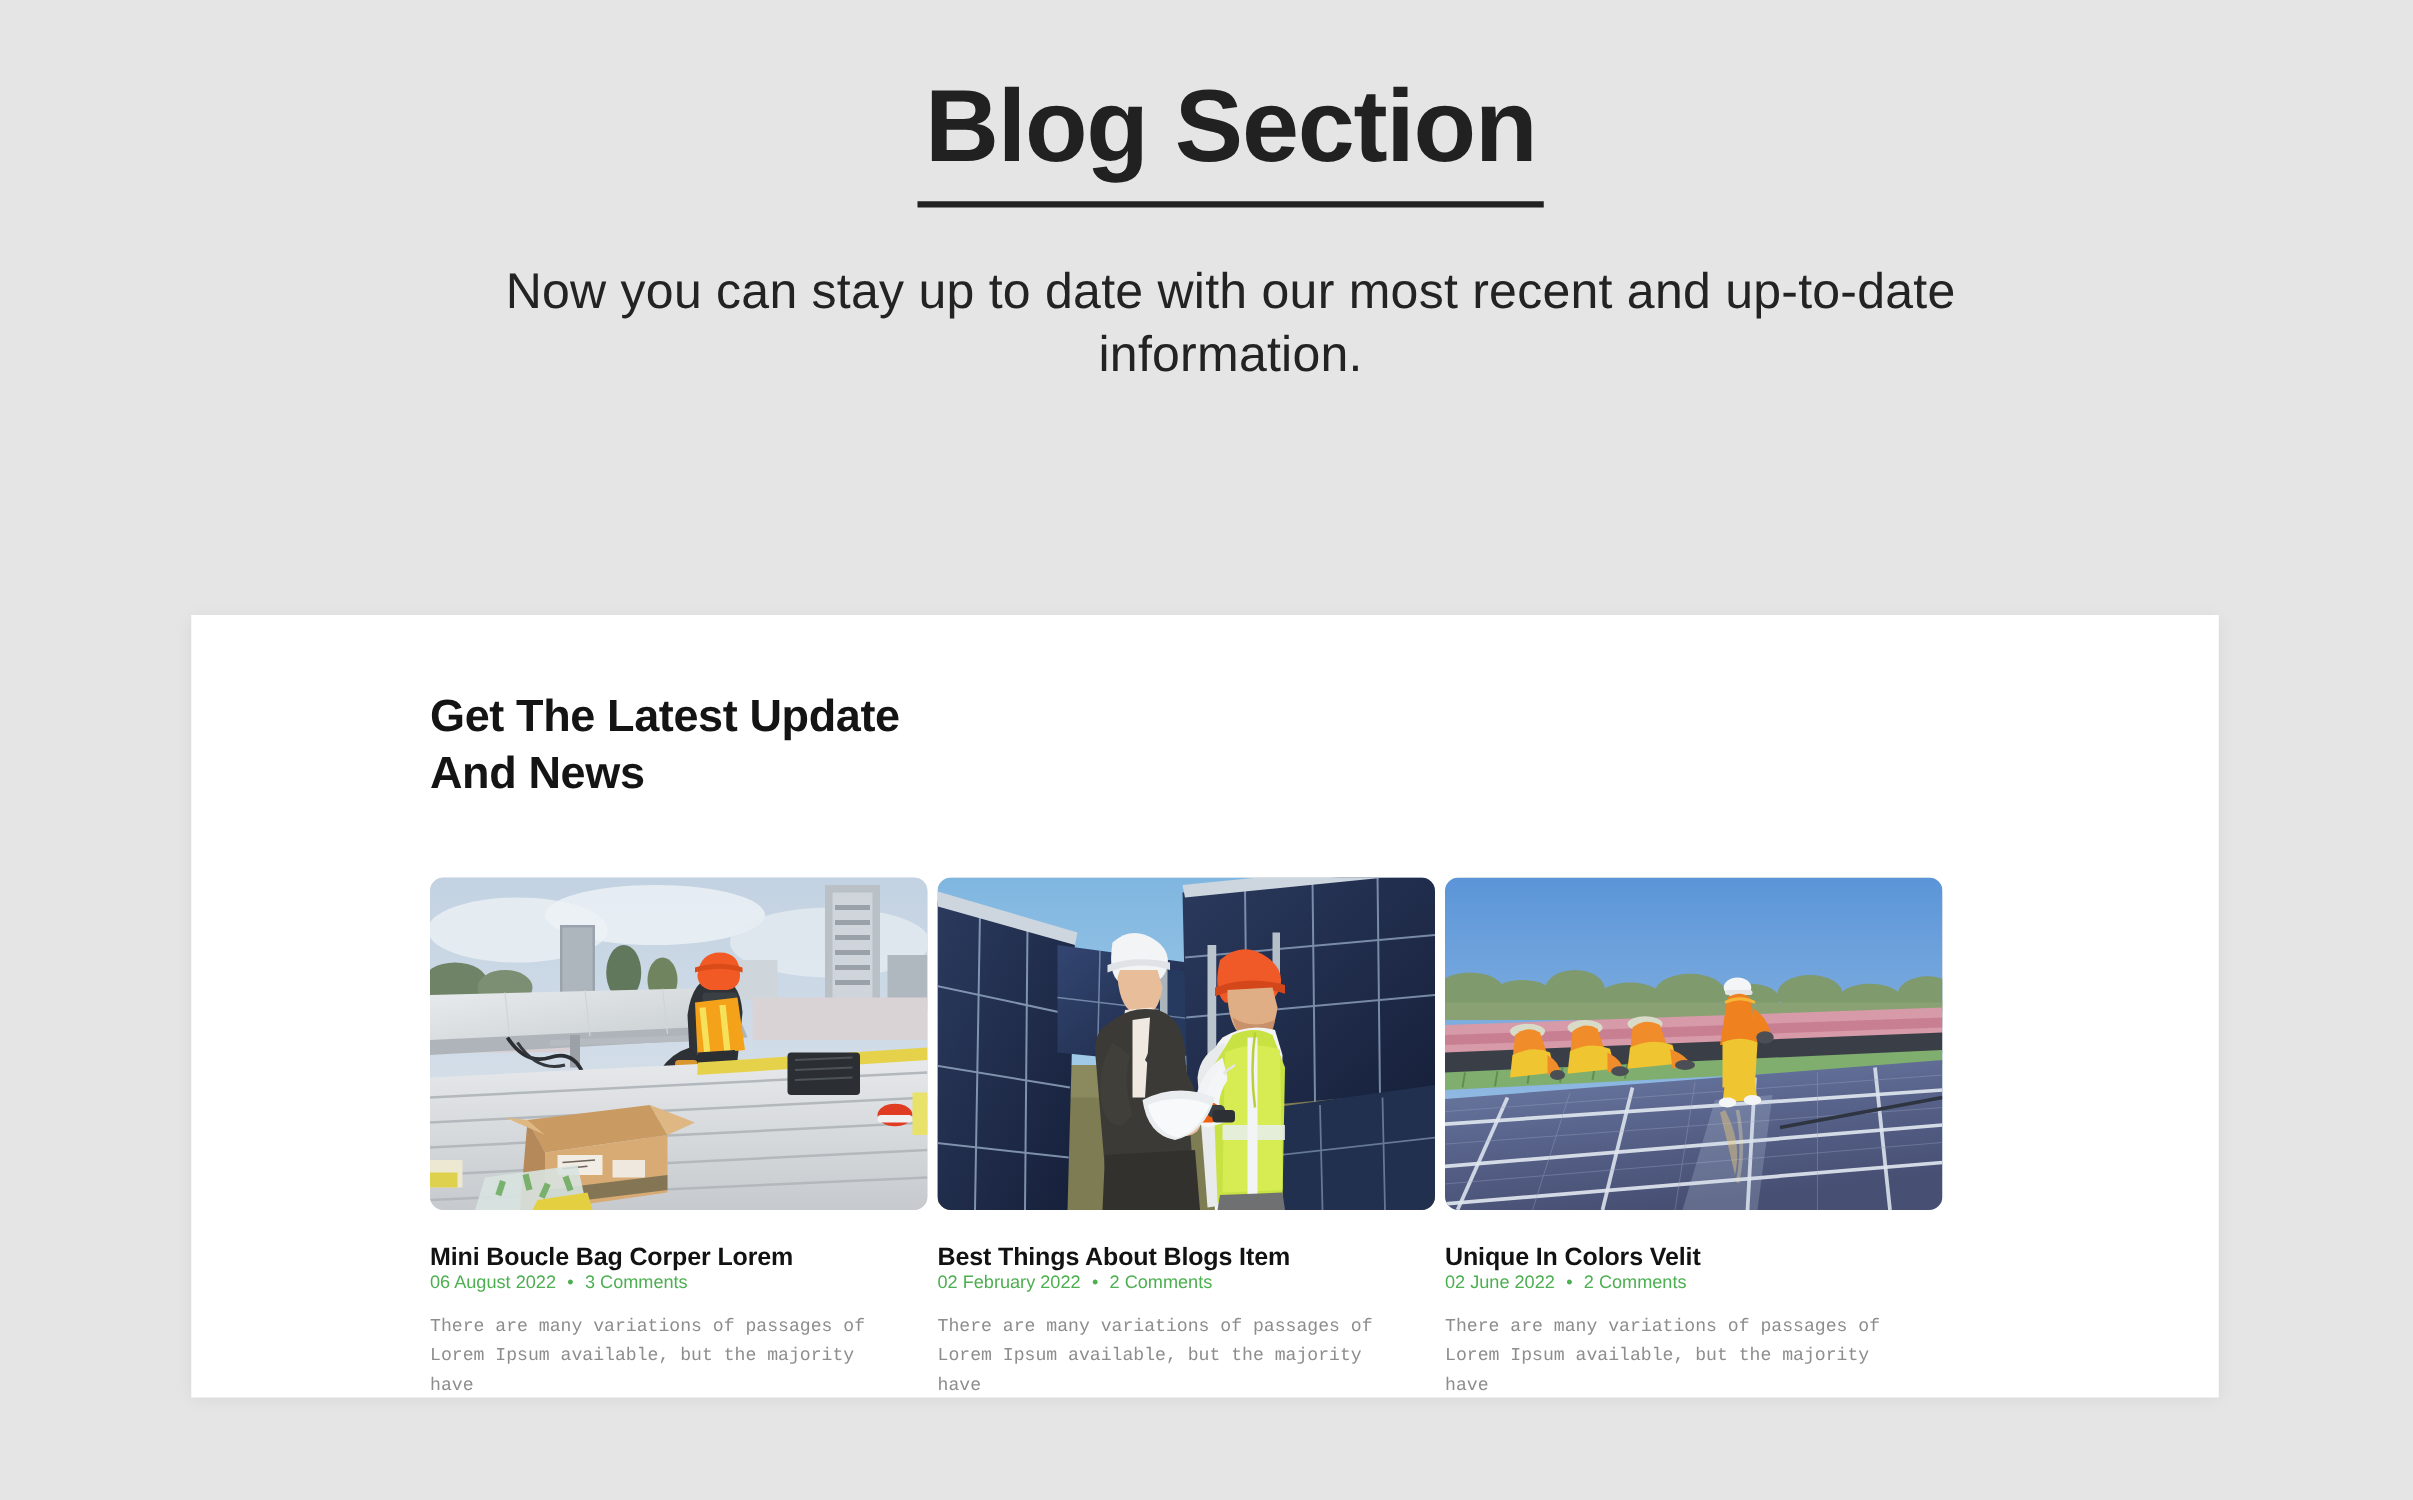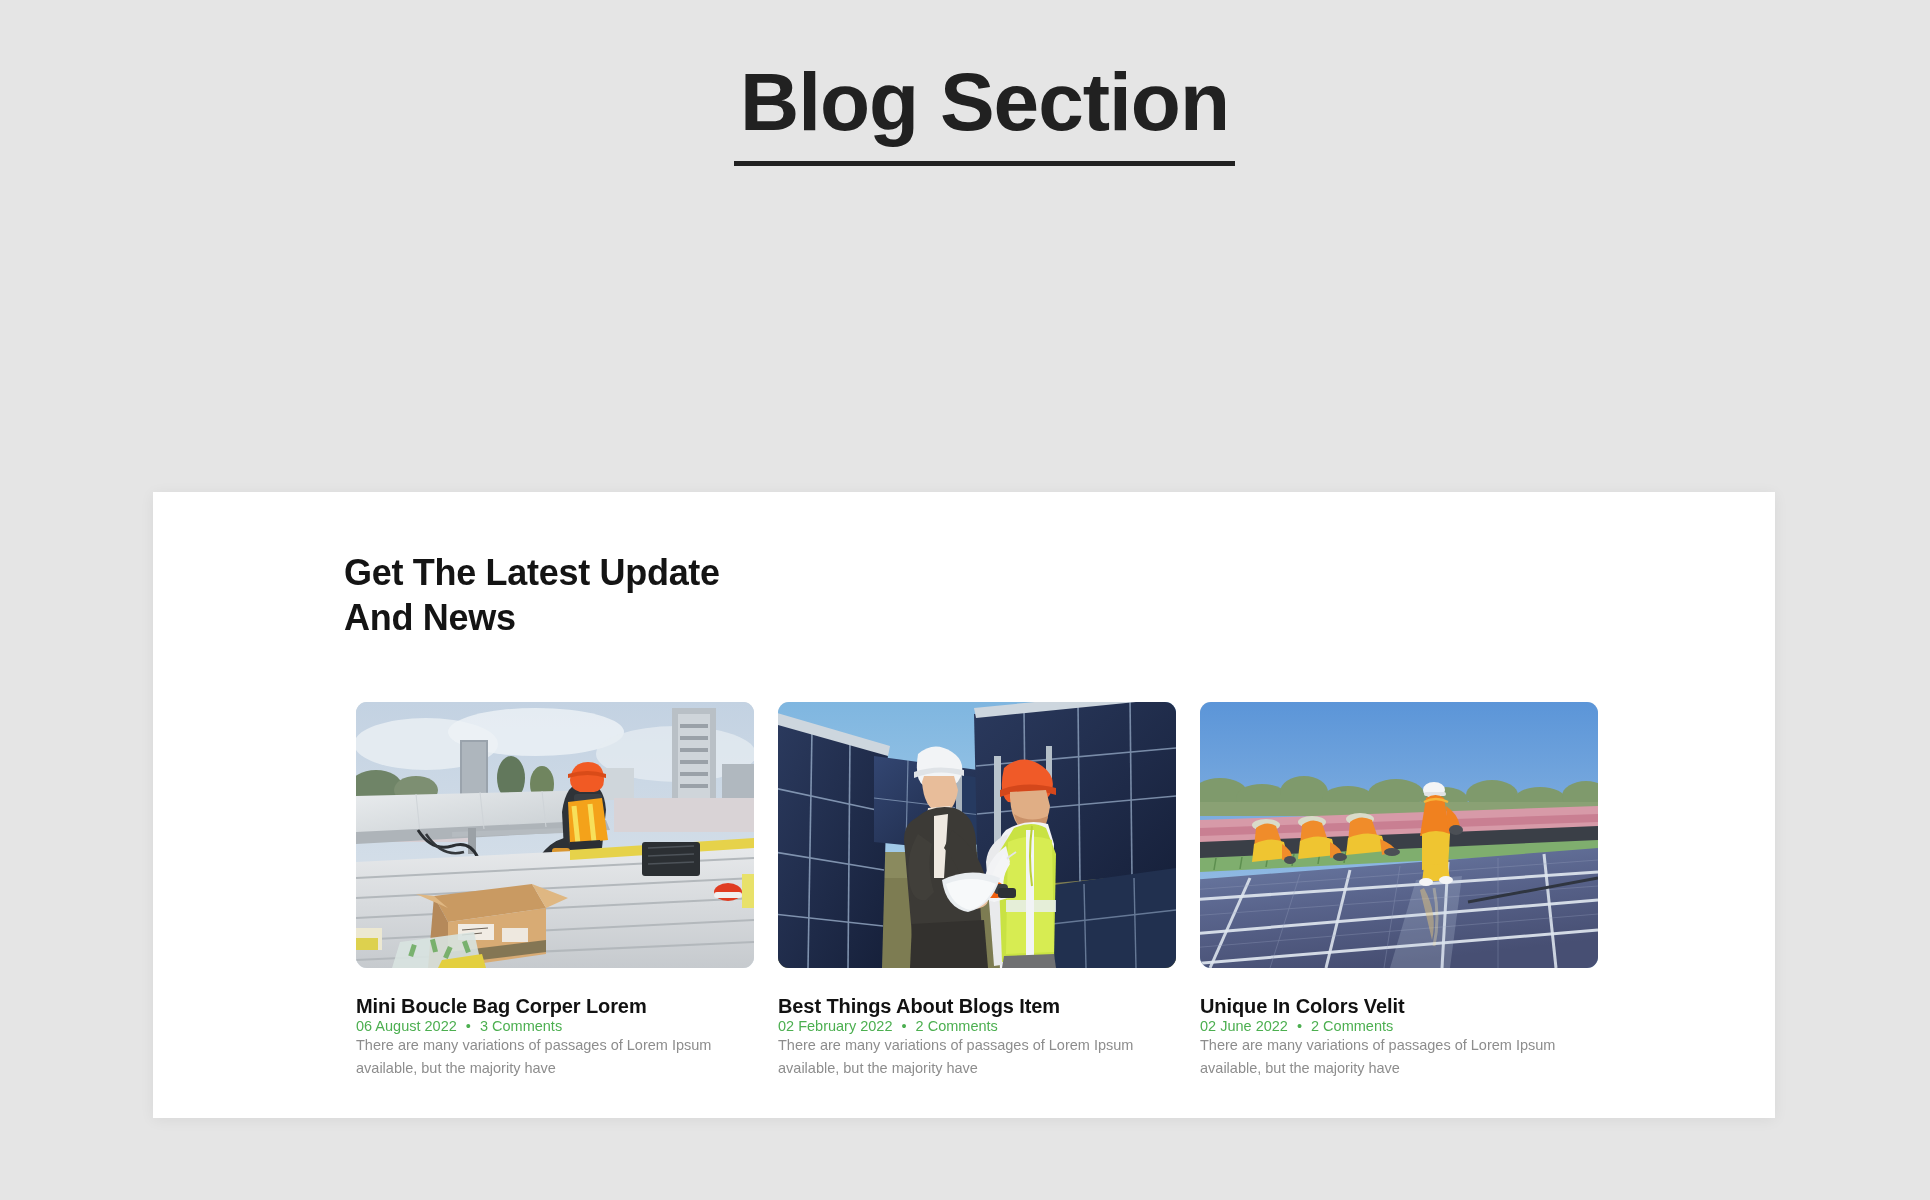--- a/index.html
+++ b/index.html
@@ -56,24 +56,24 @@
     font-weight:700;
     color:#141414;
     line-height:1.26;
     letter-spacing:-0.3px;
     white-space:pre-line;
   }
 
   
   .cards {
     position:absolute;
-    left:356px; top:702px;
+    left:344px; top:702px;
     width:1243px;
     display:flex;
-    gap:24px;
+    gap:8px;
   }
   .card { width:398px; }
 
   .card-thumb {
     width:398px; height:266px;
     border-radius:11px;
     overflow:hidden;
     position:relative;
     background:#c9d3dd;
   }
@@ -86,33 +86,36 @@
     color:#121212;
     letter-spacing:-0.1px;
   }
   .card-meta {
     font-size:14.5px;
     font-weight:400;
     color:#4caf50;
   }
   .card-meta .dot { padding:0 5px; }
   .card-excerpt {
+    margin-top:17px;
     font-size:14.5px;
     line-height:1.62;
     color:#8d8d8d;
     max-width:378px;
+    font-family:Liberation Mono, monospace;
   }
 </style>
 </head>
 <body>
 
 <div class="page">
 
   <div class="hero">
     <div class="hero-title">Blog Section</div>
+    <div class="hero-sub">Now you can stay up to date with our most recent and up-to-date information.</div>
   </div>
 
   <div class="panel">
     <div class="panel-inner">
       <div class="panel-heading">Get The Latest Update
 And News</div>
     </div>
   </div>
 
   <div class="cards">

